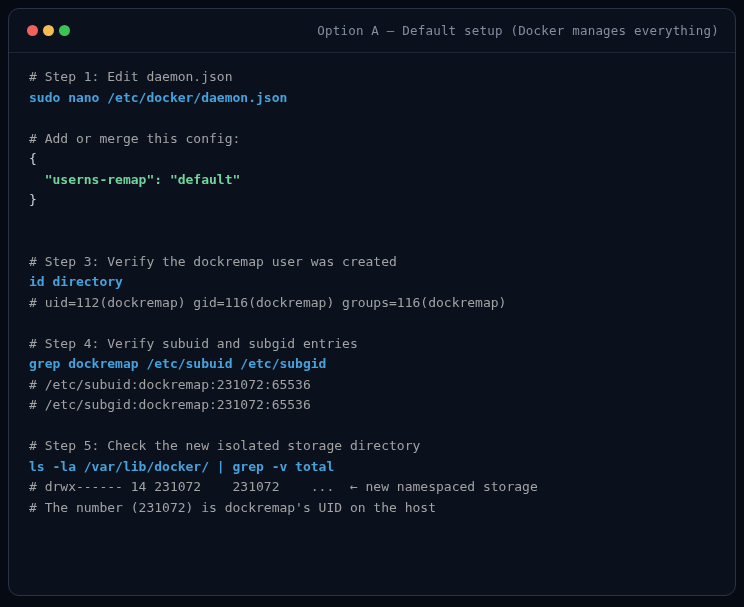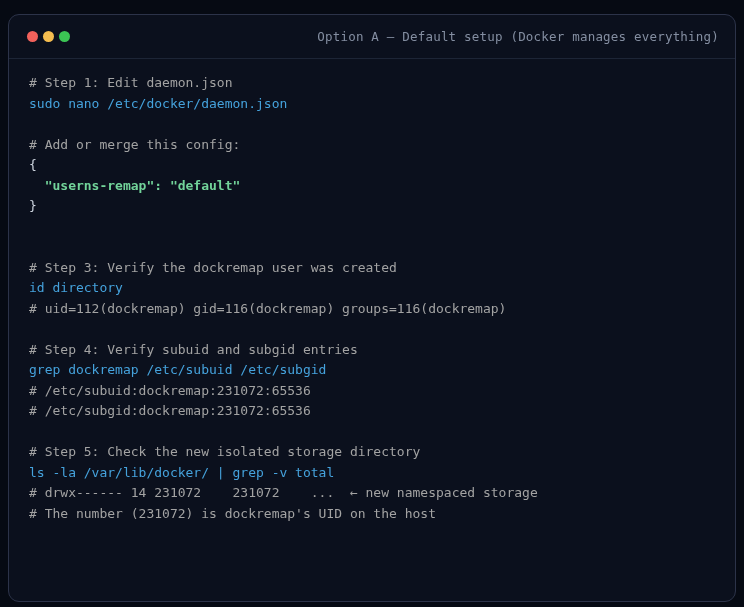--- a/index.html
+++ b/index.html
@@ -10,21 +10,20 @@
     overflow: hidden;
   }
   .window {
     position: absolute;
     left: 8px; top: 8px;
     width: 728px; height: 588px;
     background: #0b101d;
     border: 1px solid #2c3349;
     border-radius: 11px;
     overflow: hidden;
-    margin-top: 6px;
   }
   .titlebar {
     height: 44px;
     display: flex;
     align-items: center;
     justify-content: space-between;
     padding: 0 16px 0 18px;
     border-bottom: 1px solid #1d2536;
   }
   .traffic-lights {
@@ -50,21 +49,21 @@
   .terminal {
     padding: 14px 16px 12px 20px;
     font-size: 13px;
   }
   .line {
     white-space: pre;
     line-height: 20.5px;
     min-height: 20.5px;
   }
   .line.comment { color: #a3a3a3; }
-  .line.command { color: #45a2dc; font-weight: normal; }
+  .line.command { color: #45a2dc; font-weight: bold; }
   .line.string  { color: #72d49a; font-weight: bold; }
   .line.plain   { color: #cfd6e0; }
 </style>
 </head>
 <body>
 
 <div class="window">
   <div class="titlebar">
     <div class="traffic-lights">
       <span class="light red"></span>

